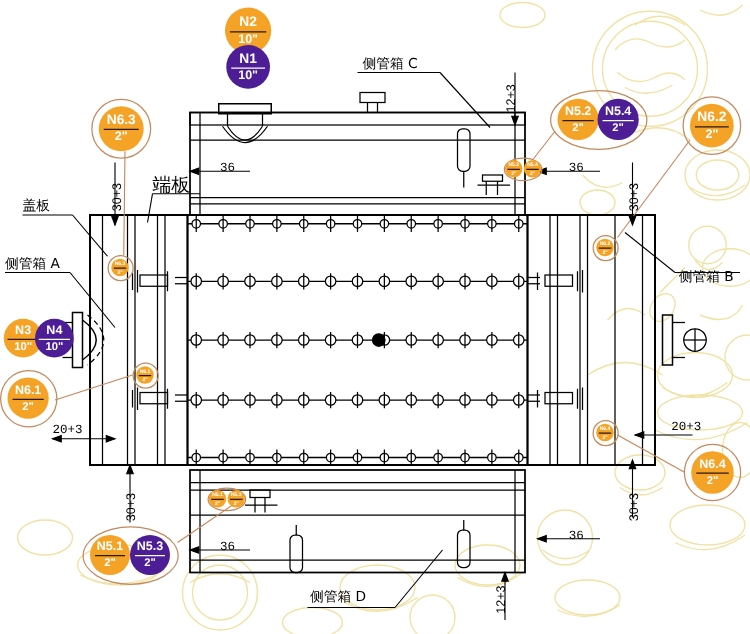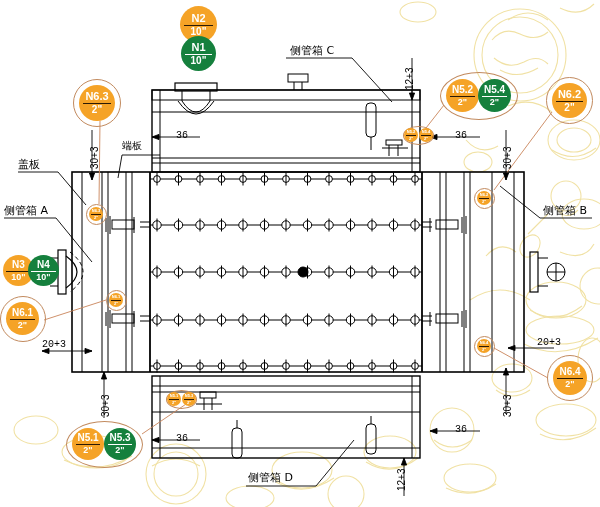--- a/index.html
+++ b/index.html
@@ -24,21 +24,21 @@
     line-height:1;
     text-align:center;
     box-sizing:border-box;
   }
   .balloon .tag{font-weight:bold;}
   .balloon .sz{font-weight:bold;}
   .balloon .rule{
     width:78%;height:1px;background:#2b1a05;margin:1px 0;
   }
   .b-orange{background:#f5a327;}
-  .b-teal{background:#15803d;}
+  .b-teal{background:#4c1d95;}
   .b-teal .rule{background:#ffffff;}
 
   .ring{
     position:absolute;border:1px solid #c28a5e;border-radius:50%;
     box-sizing:border-box;background:transparent;
   }
 
   
   .lbl{
     position:absolute;
@@ -562,23 +562,23 @@
       </div>
       <div class="balloon b-orange" style="left: 553px; top: 361px; width: 34px; height: 34px;">
         <span class="tag" style="font-size: 10px;">N6.4</span>
         <span class="rule"></span>
         <span class="sz" style="font-size: 9px;">2"</span>
       </div>
     </div>
 
   <div id="labels">
       <div class="lbl cn" style="left: 18px; top: 159px; font-size: 11px;">盖板</div>
-      <div class="lbl cn" style="left: 122px; top: 141px; font-size: 10px;">端板</div>
+      <div class="lbl cn" style="left: 122px; top: 141px; font-size: 15px;">端板</div>
       <div class="lbl cn" style="left: 4px; top: 205px; font-size: 11px;">侧管箱 A</div>
-      <div class="lbl cn" style="left: 543px; top: 205px; font-size: 11px;">侧管箱 B</div>
+      <div class="lbl cn" style="left: 543px; top: 216px; font-size: 11px;">侧管箱 B</div>
       <div class="lbl cn" style="left: 290px; top: 45px; font-size: 11px;">侧管箱 C</div>
       <div class="lbl cn" style="left: 248px; top: 472px; font-size: 11px;">侧管箱 D</div>
     </div>
 
   <div id="dims-h">
       <div class="lbl dim" style="left: 176px; top: 131px;">36</div>
       <div class="lbl dim" style="left: 455px; top: 131px;">36</div>
       <div class="lbl dim" style="left: 176px; top: 434px;">36</div>
       <div class="lbl dim" style="left: 455px; top: 425px;">36</div>
       <div class="lbl dim" style="left: 42px; top: 340px;">20+3</div>

